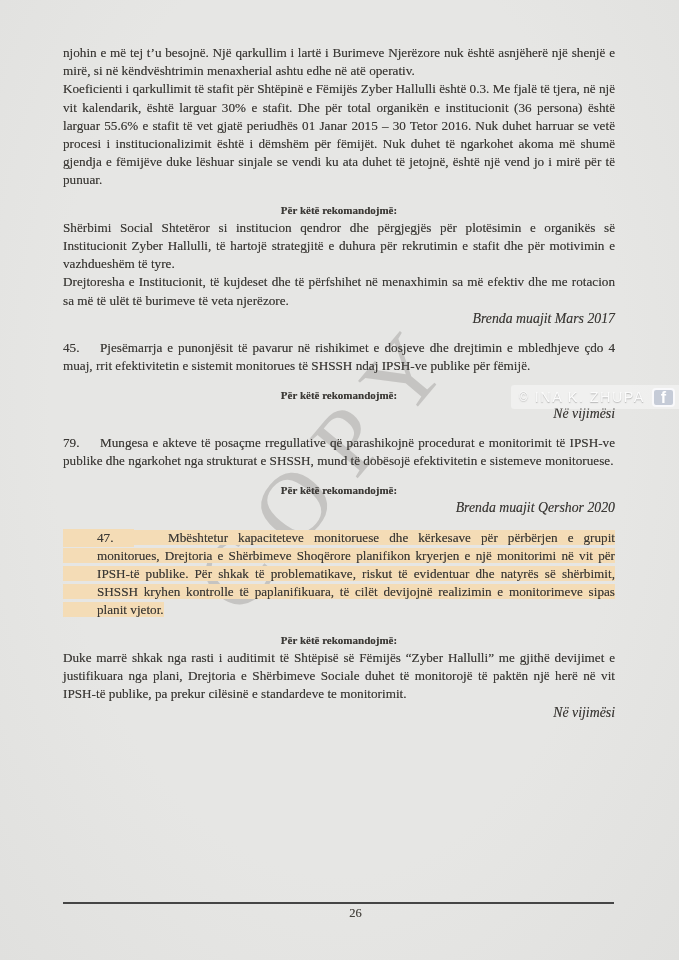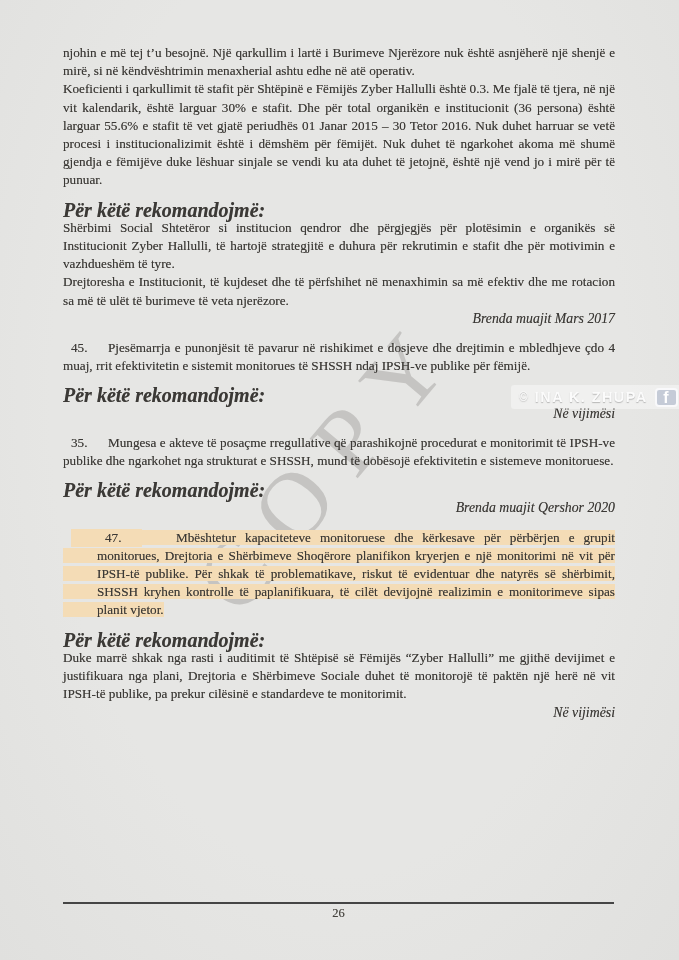--- a/index.html
+++ b/index.html
@@ -33,33 +33,32 @@
     z-index:1;
     color:#3b3936;
     font-size:13.2px;
     line-height:18.2px;
     text-align:justify;
     text-shadow:0 0 0.6px rgba(58,54,48,0.55);
   }
   .content p{margin:0;}
   .gap{margin-top:11px !important;}
   .rec-heading{
-    font-weight:bold;font-style:italic;
-    font-size:20px;
-    text-align:left;
+    font-weight:bold;
+    font-size:11px;
+    text-align:center;
   }
   .deadline{
     font-weight:normal;font-style:italic;
     font-size:13.8px;
     text-align:right;
   }
   .para-number{
     display:inline-block;
     width:37px;
-    margin-left:8px;
   }
   .hl, .hl-num{
     background:#f4dcb6;
     box-decoration-break:clone;
     padding-left:34px;
     -webkit-box-decoration-break:clone;
   }
   
   .credit-badge{
     position:absolute;
@@ -69,21 +68,21 @@
     background:rgba(250,250,250,0.50);
     border-radius:3px;
     z-index:2;
     font-family:"Liberation Sans", sans-serif;
   }
   .credit-copyright{
     color:#fbfbfb;font-size:12px;line-height:12px;
     text-shadow:0 1px 1px rgba(130,130,130,0.5);
   }
   .credit-name{
-    color:#fbfbfb;font-weight:bold;
+    color:#fbfbfb;font-weight:normal;
     font-size:14.5px;letter-spacing:1.4px;
     white-space:nowrap;
     text-shadow:0 1px 1px rgba(130,130,130,0.5);
   }
   .fb-icon{
     width:23px;height:19px;
     background:rgba(186,194,209,0.8);
     border:2px solid rgba(252,252,253,0.95);
     border-radius:4px;
     display:flex;align-items:flex-end;justify-content:center;
@@ -94,21 +93,21 @@
   }
   
   .footer-rule{
     position:absolute;
     left:63px;top:902px;width:551px;height:2px;
     background:#454545;
     z-index:1;
   }
   .page-number{
     position:absolute;
-    left:63px;top:906px;width:551px;
+    left:80px;top:906px;width:551px;
     text-align:center;
     font-size:12.5px;color:#46443f;
     z-index:1;
     text-shadow:0 0 0.5px rgba(60,56,50,0.5);
   }
 </style>
 </head>
 <body>
 
 <div class="page">
@@ -122,21 +121,21 @@
     <p class="rec-heading gap">Për këtë rekomandojmë:</p>
     <p class="body">Shërbimi Social Shtetëror si institucion qendror dhe përgjegjës për plotësimin e organikës së Institucionit Zyber Hallulli, të hartojë strategjitë e duhura për rekrutimin e stafit dhe për motivimin e vazhdueshëm të tyre.</p>
     <p class="body">Drejtoresha e Institucionit, të kujdeset dhe të përfshihet në menaxhimin sa më efektiv dhe me rotacion sa më të ulët të burimeve të veta njerëzore.</p>
     <p class="deadline">Brenda muajit Mars 2017</p>
 
     <p class="body gap"><span class="para-number">45.</span><span>Pjesëmarrja e punonjësit të pavarur në rishikimet e dosjeve dhe drejtimin e mbledhjeve çdo 4 muaj, rrit efektivitetin e sistemit monitorues të SHSSH ndaj IPSH-ve publike për fëmijë.</span></p>
 
     <p class="rec-heading gap">Për këtë rekomandojmë:</p>
     <p class="deadline">Në vijimësi</p>
 
-    <p class="body gap"><span class="para-number">35.</span><span>Mungesa e akteve të posaçme rregullative që parashikojnë procedurat e monitorimit të IPSH-ve publike dhe ngarkohet nga strukturat e SHSSH, mund të dobësojë efektivitetin e sistemeve monitoruese.</span></p>
+    <p class="body gap"><span class="para-number">79.</span><span>Mungesa e akteve të posaçme rregullative që parashikojnë procedurat e monitorimit të IPSH-ve publike dhe ngarkohet nga strukturat e SHSSH, mund të dobësojë efektivitetin e sistemeve monitoruese.</span></p>
 
     <p class="rec-heading gap">Për këtë rekomandojmë:</p>
     <p class="deadline">Brenda muajit Qershor 2020</p>
 
     <p class="body gap"><span class="para-number hl-num">47.</span><span class="hl">Mbështetur kapaciteteve monitoruese dhe kërkesave për përbërjen e grupit monitorues, Drejtoria e Shërbimeve Shoqërore planifikon kryerjen e një monitorimi në vit për IPSH-të publike. Për shkak të problematikave, riskut të evidentuar dhe natyrës së shërbimit, SHSSH kryhen kontrolle të paplanifikuara, të cilët devijojnë realizimin e monitorimeve sipas planit vjetor.</span></p>
 
     <p class="rec-heading gap">Për këtë rekomandojmë:</p>
     <p class="body">Duke marrë shkak nga rasti i auditimit të Shtëpisë së Fëmijës “Zyber Hallulli” me gjithë devijimet e justifikuara nga plani, Drejtoria e Shërbimeve Sociale duhet të monitorojë të paktën një herë në vit IPSH-të publike, pa prekur cilësinë e standardeve te monitorimit.</p>
     <p class="deadline">Në vijimësi</p>
   </div>

